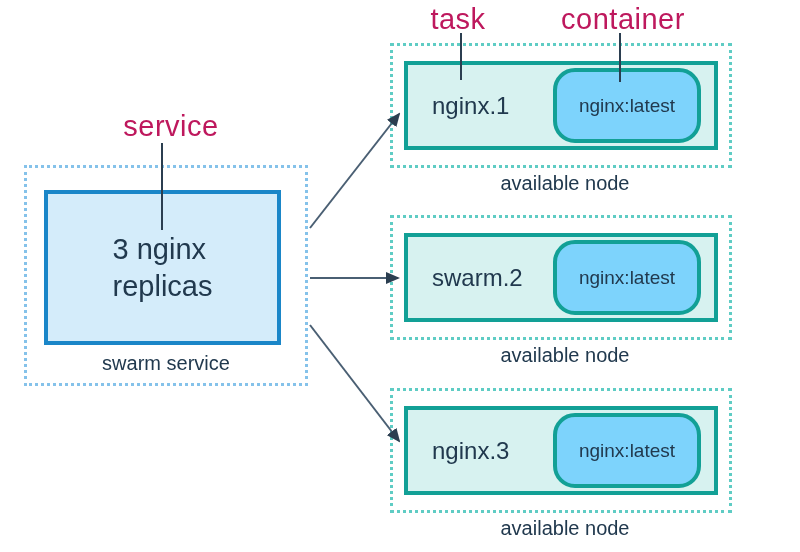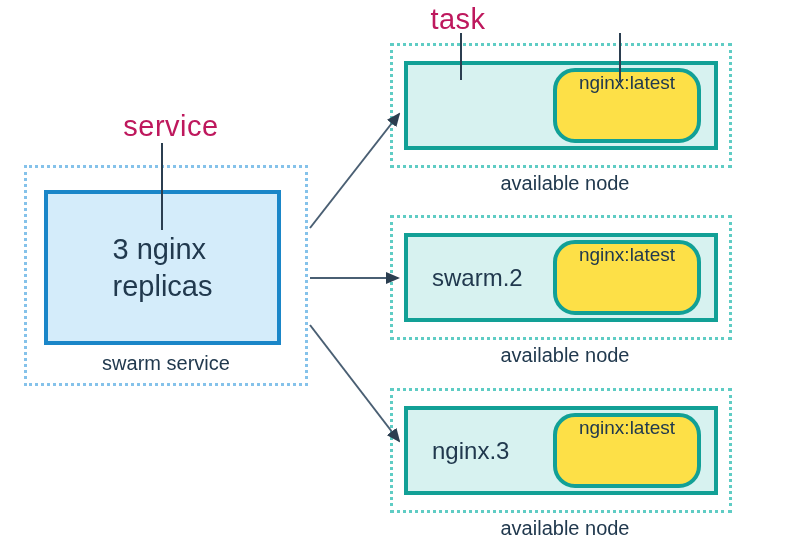--- a/index.html
+++ b/index.html
@@ -86,25 +86,25 @@
   .task-name {
     font-size: 24px;
     margin-left: 24px;
     white-space: nowrap;
   }
   .container-box {
     position: absolute;
     left: 145px; top: 3px;
     width: 148px; height: 75px;
     box-sizing: border-box;
-    background: #fde047;
+    background: #7dd3fc;
     border: 4px solid #12a096;
     border-radius: 22px;
     display: flex;
-    align-items: flex-start;
+    align-items: center;
     justify-content: center;
   }
   .container-name {
     font-size: 19px;
     white-space: nowrap;
   }
   .node-caption {
     position: absolute;
     left: 4px; top: 129px;
     width: 100%;
@@ -127,32 +127,34 @@
     stroke-width: 2;
   }
 </style>
 </head>
 <body>
 
 <div class="stage">
 
   <div class="big-label" style="left:96px; top:110px; width:150px;">service</div>
   <div class="big-label" style="left:398px; top:3px; width:120px;">task</div>
+  <div class="big-label" style="left:543px; top:3px; width:160px;">container</div>
 
   <div class="manager-group">
     <div class="manager-box">
       <div class="replicas-text">3 nginx
 replicas</div>
     </div>
     <div class="manager-caption">swarm service</div>
   </div>
 
   <div class="node-group n1">
     <div class="node-dashed"></div>
     <div class="node-box">
+      <div class="task-name">nginx.1</div>
       <div class="container-box">
         <div class="container-name">nginx:latest</div>
       </div>
     </div>
     <div class="node-caption">available node</div>
   </div>
 
   <div class="node-group n2">
     <div class="node-dashed"></div>
     <div class="node-box">

